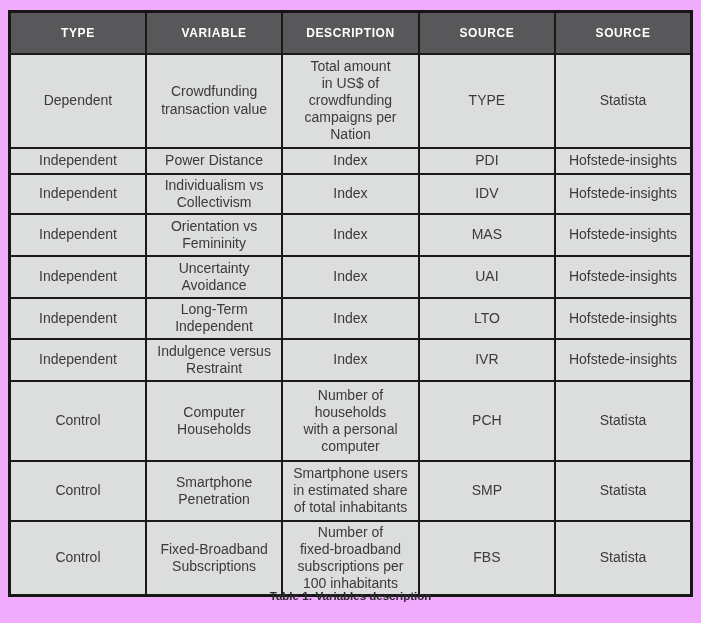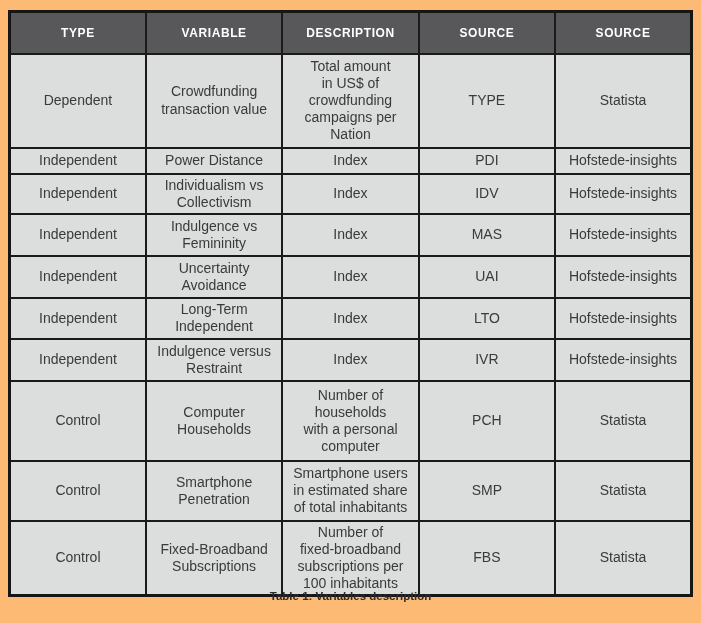--- a/index.html
+++ b/index.html
@@ -4,21 +4,21 @@
 <style>
   * { box-sizing: border-box; margin: 0; padding: 0; }
   html, body {
     width: 701px; height: 623px;
     background: #ffffff;
     font-family: "Liberation Sans", "DejaVu Sans", sans-serif;
   }
   .page {
     position: relative;
     width: 701px; height: 623px;
-    background: #fdba74;
+    background: #f0abfc;
   }
   table.vars {
     position: absolute;
     left: 8px; top: 10px;
     width: 685px;
     border-collapse: collapse;
     table-layout: fixed;
     border: 3px solid #161616;
   }
   table.vars col { width: 20%; }
@@ -98,21 +98,21 @@
       <tr style="height:40px">
         <td>Independent</td>
         <td>Individualism vs
 Collectivism</td>
         <td>Index</td>
         <td>IDV</td>
         <td>Hofstede-insights</td>
       </tr>
       <tr style="height:42px">
         <td>Independent</td>
-        <td>Indulgence vs
+        <td>Orientation vs
 Femininity</td>
         <td>Index</td>
         <td>MAS</td>
         <td>Hofstede-insights</td>
       </tr>
       <tr style="height:42px">
         <td>Independent</td>
         <td>Uncertainty
 Avoidance</td>
         <td>Index</td>

